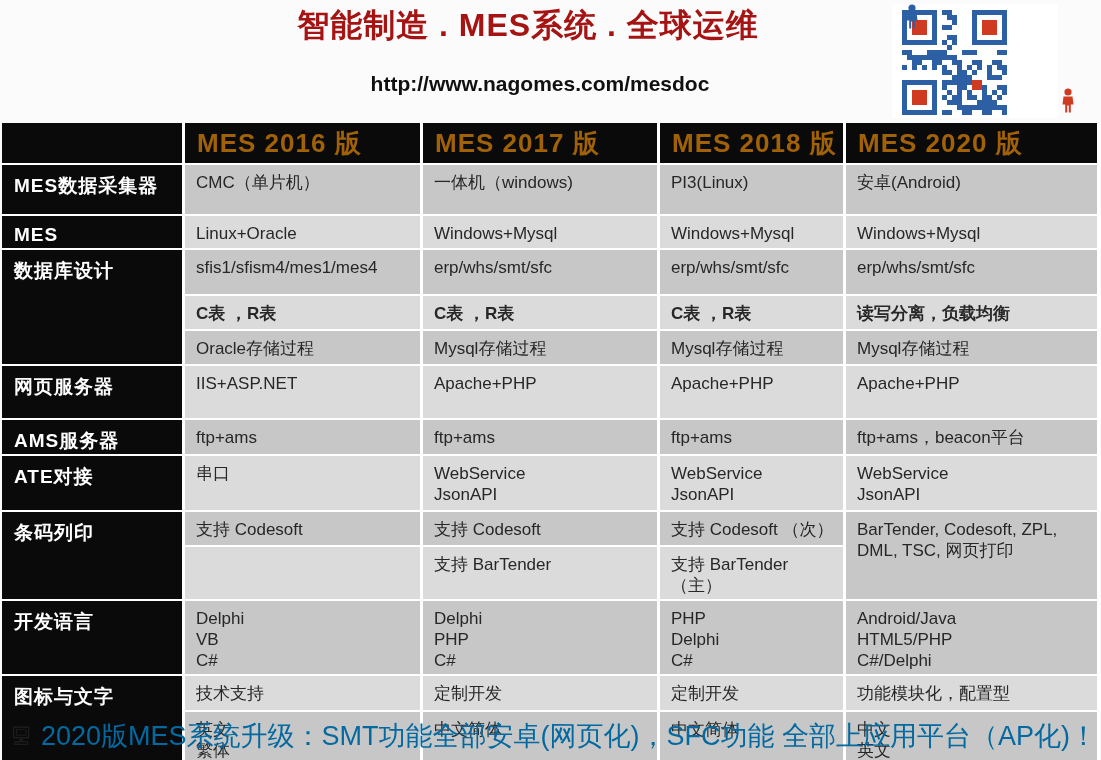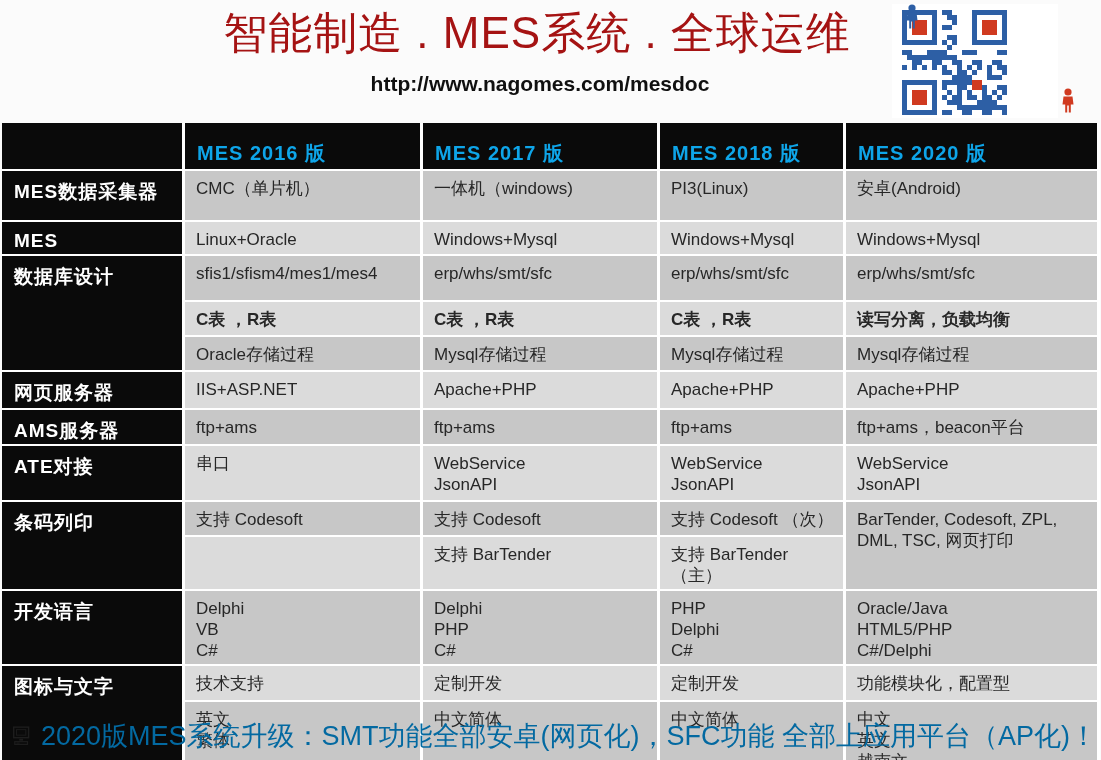--- a/index.html
+++ b/index.html
@@ -2,42 +2,42 @@
 <html><head>
 <meta charset="utf-8">
 <style>
   html,body{margin:0;padding:0;}
   body{
     width:1101px;height:760px;position:relative;overflow:hidden;
     background:#fbfbfb;
     font-family:"Liberation Sans","DejaVu Sans",sans-serif;
   }
   .page-title{
-    position:absolute;top:4px;left:17px;width:1040px;
-    text-align:center;font-size:44px;font-weight:normal;letter-spacing:1px;
+    position:absolute;top:4px;left:8px;width:1040px;
+    text-align:center;font-size:32px;font-weight:bold;letter-spacing:1px;
     color:#a51313;white-space:nowrap;
   }
   .page-url{
     position:absolute;top:72px;left:0;width:1040px;
     text-align:center;font-size:21px;font-weight:bold;color:#101010;padding-left:20px;
   }
   .qr-wrap{position:absolute;top:2px;left:878px;width:218px;height:118px;}
   table.cmp{
     position:absolute;top:123px;left:2px;
     border-collapse:separate;border-spacing:0;table-layout:fixed;
     width:1098px;
   }
   table.cmp td,table.cmp th{
     box-sizing:border-box;margin:0;overflow:hidden;
     border-right:3px solid #fff;border-bottom:2px solid #fff;
     vertical-align:top;text-align:left;white-space:pre-line;
   }
   table.cmp th{
-    background:#0a0a0a;color:#0ea5e9;font-size:20px;font-weight:bold;
-    letter-spacing:1px;padding:17px 8px 2px 12px;vertical-align:middle;white-space:nowrap;
+    background:#0a0a0a;color:#a16207;font-size:26px;font-weight:bold;
+    letter-spacing:1px;padding:3px 8px 2px 12px;vertical-align:middle;white-space:nowrap;
   }
   td.rowlabel{
     background:#0a0a0a;color:#fff;font-size:19px;font-weight:bold;
     letter-spacing:1px;padding:8px 6px 0 12px;border-right-width:5px;white-space:nowrap;
   }
   td.datacell{
     color:#272727;font-size:17px;line-height:21px;padding:7px 8px 3px 11px;
   }
   td.shade-dark{background:#c7c7c7;}
   td.shade-light{background:#dbdbdb;}
@@ -246,21 +246,21 @@
         <td class="datacell shade-light">C表 ，R表</td>
         <td class="datacell shade-light">C表 ，R表</td>
         <td class="datacell shade-light">读写分离，负载均衡</td>
       </tr>
       <tr style="height: 35px;">
         <td class="datacell shade-dark">Oracle存储过程</td>
         <td class="datacell shade-dark">Mysql存储过程</td>
         <td class="datacell shade-dark">Mysql存储过程</td>
         <td class="datacell shade-dark">Mysql存储过程</td>
       </tr>
-      <tr style="height: 38px;">
+      <tr style="height: 54px;">
         <td class="rowlabel" rowspan="1">网页服务器</td>
         <td class="datacell shade-light">IIS+ASP.NET</td>
         <td class="datacell shade-light">Apache+PHP</td>
         <td class="datacell shade-light">Apache+PHP</td>
         <td class="datacell shade-light">Apache+PHP</td>
       </tr>
       <tr style="height: 35px;">
         <td class="rowlabel" rowspan="1">AMS服务器</td>
         <td class="datacell shade-dark">ftp+ams</td>
         <td class="datacell shade-dark">ftp+ams</td>
@@ -293,21 +293,21 @@
         <td class="rowlabel" rowspan="1">开发语言</td>
         <td class="datacell shade-dark">Delphi
 VB
 C#</td>
         <td class="datacell shade-dark">Delphi
 PHP
 C#</td>
         <td class="datacell shade-dark">PHP
 Delphi
 C#</td>
-        <td class="datacell shade-dark">Oracle/Java
+        <td class="datacell shade-dark">Android/Java
 HTML5/PHP
 C#/Delphi</td>
       </tr>
       <tr style="height: 36px;">
         <td class="rowlabel" rowspan="2">图标与文字</td>
         <td class="datacell shade-light">技术支持</td>
         <td class="datacell shade-light">定制开发</td>
         <td class="datacell shade-light">定制开发</td>
         <td class="datacell shade-light">功能模块化，配置型</td>
       </tr>

